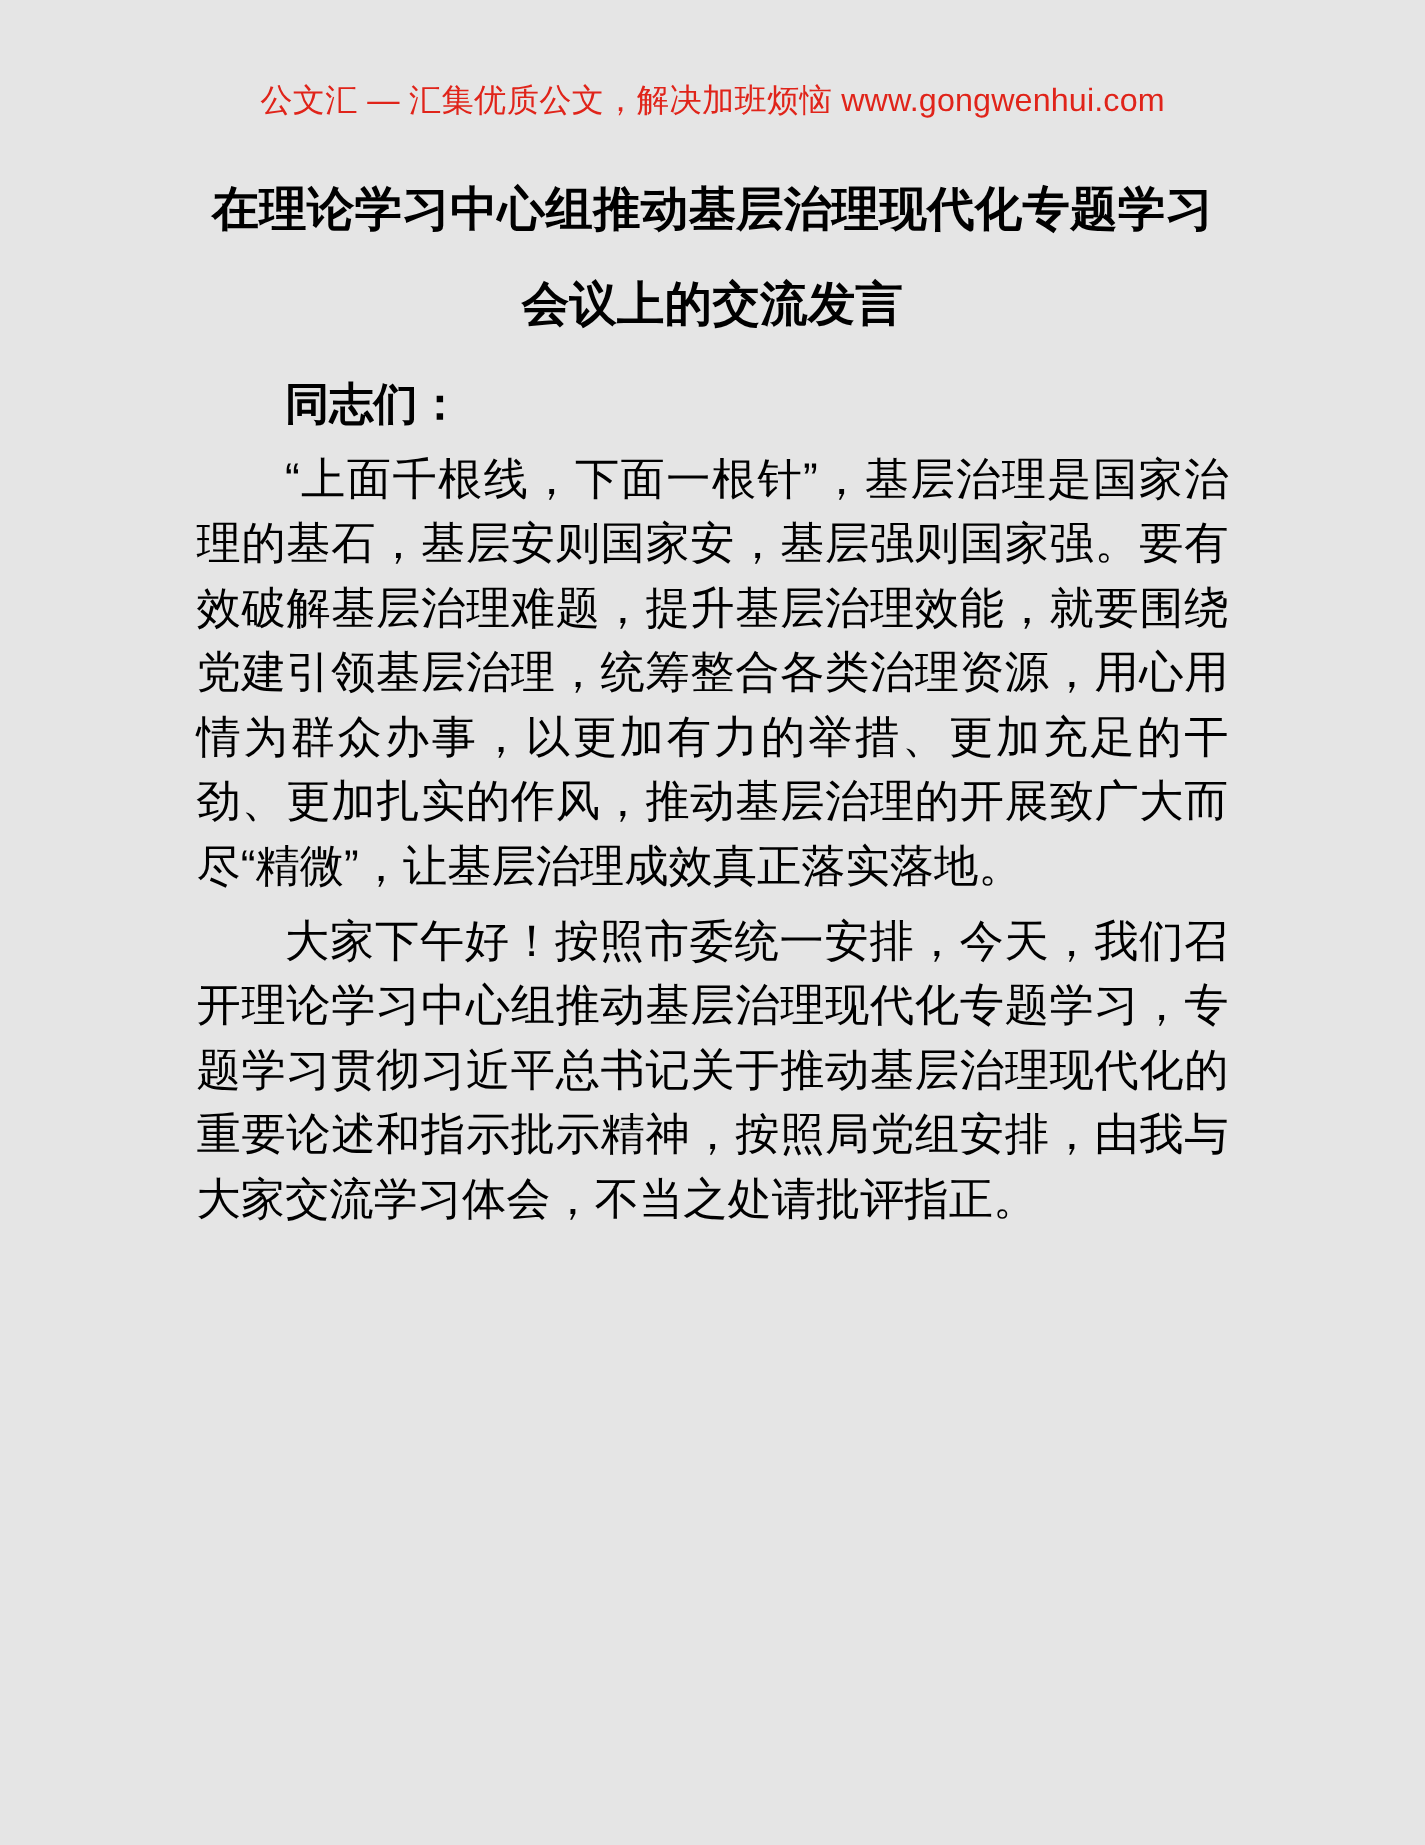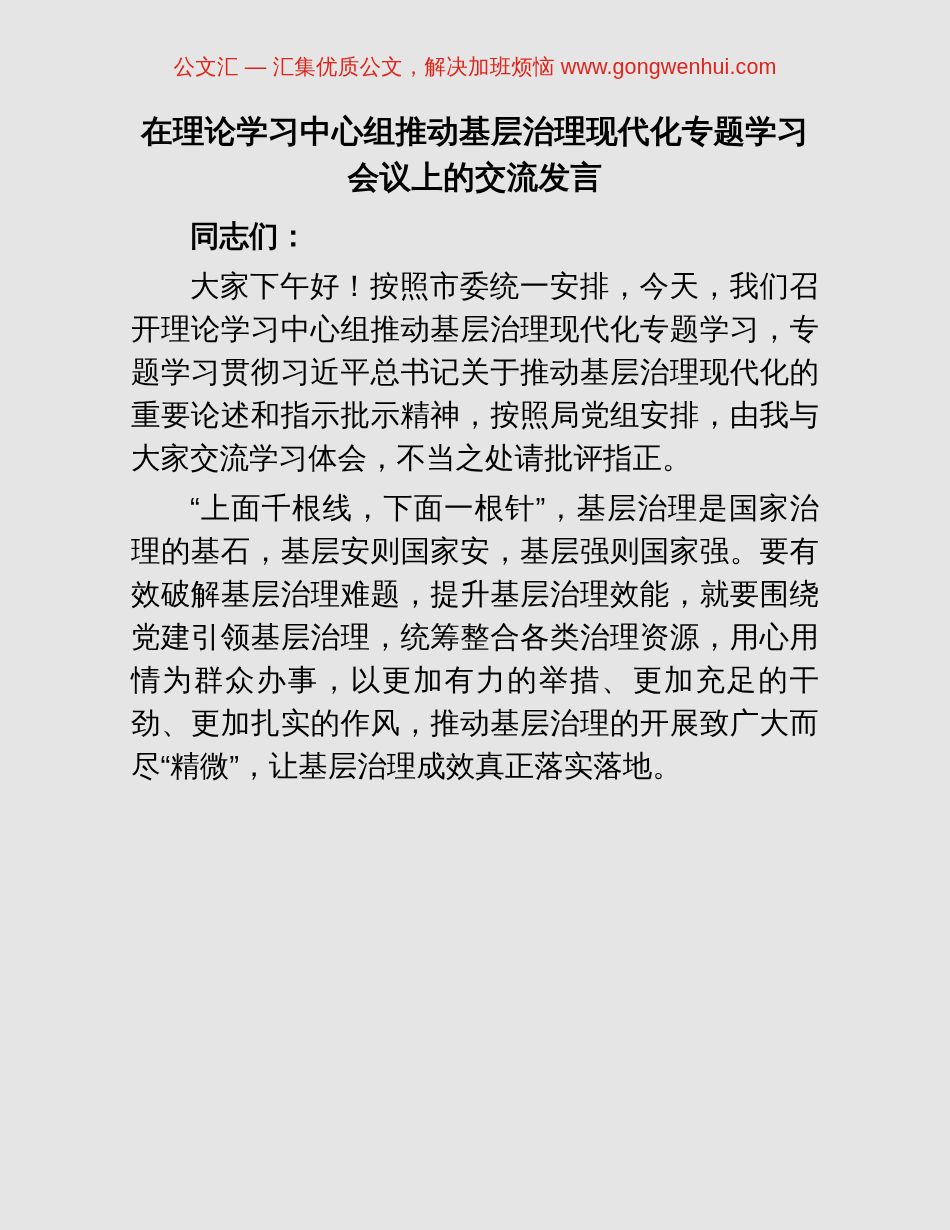--- a/index.html
+++ b/index.html
@@ -51,21 +51,21 @@
   .doc {
     position: absolute;
     top: 108px;
     left: 131px;
     width: 688px;
   }
 
   .doc-title {
     font-size: 31.5px;
     font-weight: 700;
-    line-height: 46px;
+    line-height: 63px;
     text-align: center;
     letter-spacing: 0.3px;
     margin: 0 0 14px 0;
     padding: 0 4px;
   }
 
   .para {
     font-size: 29.5px;
     font-weight: 400;
     line-height: 43px;
@@ -91,20 +91,20 @@
   <div class="site-header">
     <span class="hdr-text" style="color: rgb(224, 36, 26);">公文汇 — 汇集优质公文，解决加班烦恼</span><span class="hdr-url" style="color: rgb(224, 36, 26);">www.gongwenhui.com</span>
   </div>
 
   <div class="doc">
 
     <h1 class="doc-title">在理论学习中心组推动基层治理现代化专题学习会议上的交流发言</h1>
 
     <p class="para salutation">同志们：</p>
 
+    <p class="para">“上面千根线，下面一根针”，基层治理是国家治理的基石，基层安则国家安，基层强则国家强。要有效破解基层治理难题，提升基层治理效能，就要围绕党建引领基层治理，统筹整合各类治理资源，用心用情为群众办事，以更加有力的举措、更加充足的干劲、更加扎实的作风，推动基层治理的开展致广大而尽“精微”，让基层治理成效真正落实落地。</p>
+
     <p class="para">大家下午好！按照市委统一安排，今天，我们召开理论学习中心组推动基层治理现代化专题学习，专题学习贯彻习近平总书记关于推动基层治理现代化的重要论述和指示批示精神，按照局党组安排，由我与大家交流学习体会，不当之处请批评指正。</p>
-
-    <p class="para">“上面千根线，下面一根针”，基层治理是国家治理的基石，基层安则国家安，基层强则国家强。要有效破解基层治理难题，提升基层治理效能，就要围绕党建引领基层治理，统筹整合各类治理资源，用心用情为群众办事，以更加有力的举措、更加充足的干劲、更加扎实的作风，推动基层治理的开展致广大而尽“精微”，让基层治理成效真正落实落地。</p>
 
 
   </div>
 
 </div>
 
 </body></html>

